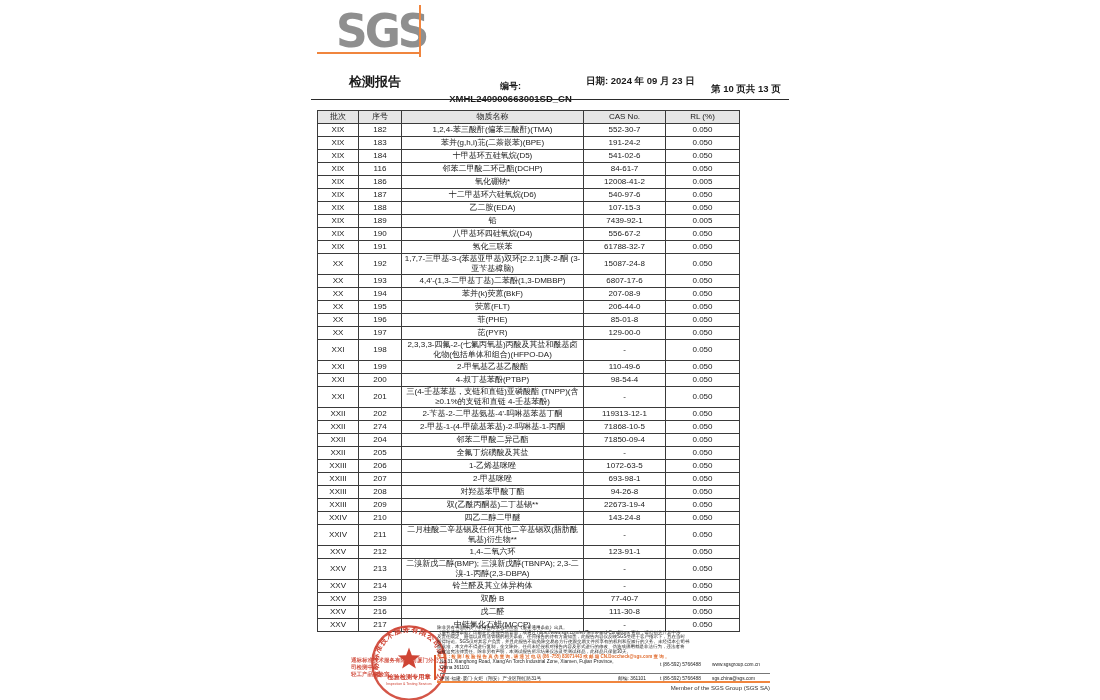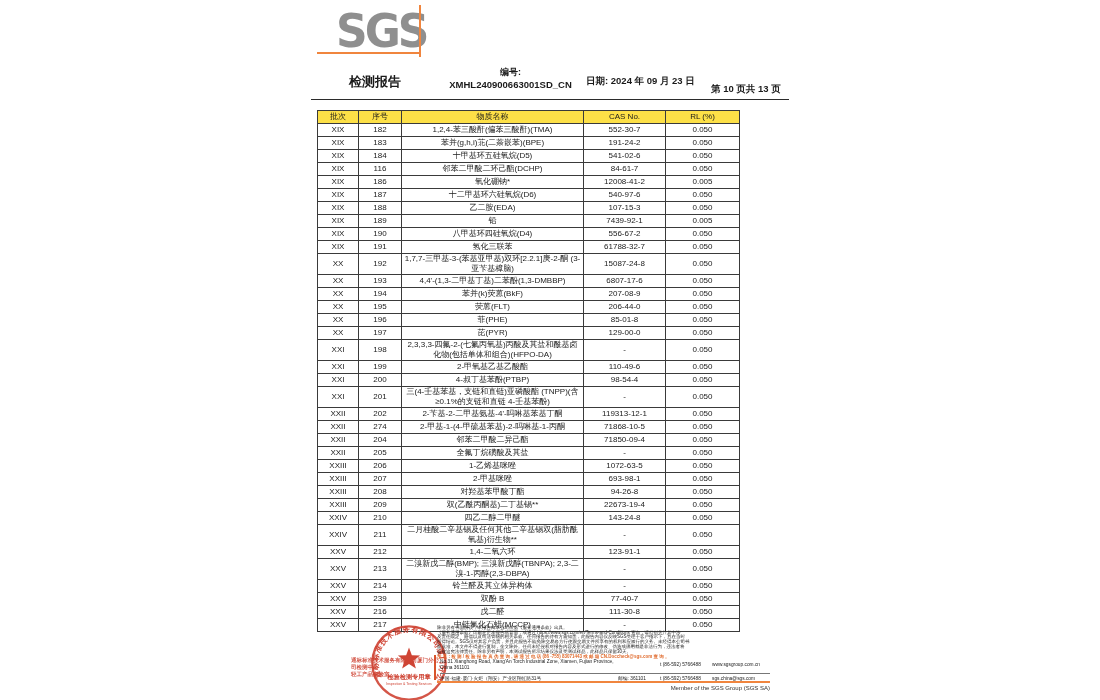--- a/index.html
+++ b/index.html
@@ -13,38 +13,38 @@
   .logo-text{
     position:absolute;left:336px;top:4px;
     font-family:"DejaVu Sans",sans-serif;
     font-size:44px;font-weight:800;letter-spacing:-3px;color:#8f8f8f;
     transform:scaleY(1.05);transform-origin:top left;
   }
   .logo-underline{position:absolute;left:317px;top:52px;width:102px;height:2px;background:#f0853e;}
   .logo-vline{position:absolute;left:419px;top:5px;width:2px;height:52px;background:#f0853e;}
 
   .report-title{position:absolute;left:349px;top:73px;font-size:13px;font-weight:bold;}
-  .report-no-block{position:absolute;left:428px;top:66px;width:165px;text-align:center;font-weight:bold;}
+  .report-no-block{position:absolute;left:428px;top:80px;width:165px;text-align:center;font-weight:bold;}
   .report-no-label{font-size:9px;}
   .report-no-value{font-size:9.5px;}
   .report-date{position:absolute;left:586px;top:75px;font-size:9.5px;font-weight:bold;}
   .page-info{position:absolute;left:711px;top:75px;font-size:9.5px;font-weight:bold;margin-top:8px;}
   .header-rule{position:absolute;left:311px;top:99px;width:478px;height:1px;background:#2b2b2b;}
 
   
   table.subst{
     position:absolute;left:317px;top:110px;width:422px;
     border-collapse:collapse;table-layout:fixed;
     font-size:8px;
   }
   table.subst th,table.subst td{
     border:1px solid #3a3a3a;text-align:center;vertical-align:middle;
     padding:0 2px;line-height:10px;height:12px;overflow:hidden;
   }
-  table.subst th{background:#fde047;font-weight:normal;height:12px;}
+  table.subst th{background:#e5e5e5;font-weight:normal;height:12px;}
   col.c-batch{width:41px;} col.c-no{width:43px;} col.c-name{width:182px;}
   col.c-cas{width:82px;} col.c-rl{width:74px;}
 
   
   .stamp-svg{position:absolute;left:370px;top:624px;}
   .disclaimer{position:absolute;left:437px;top:626px;width:332px;font-size:4.5px;line-height:4.7px;color:#222;}
   .disclaimer .notice{color:#e06a2c;font-weight:bold;margin-top:0.5px;}
   .stamp-overlay{position:absolute;left:351px;top:657px;width:92px;color:#cf4434;font-size:5.5px;line-height:7px;font-weight:bold;opacity:.9;z-index:3;}
   .addr-vline{position:absolute;left:434px;top:655px;width:2px;height:25px;background:#d9542b;}
   .addr-block{position:absolute;left:440px;top:657px;width:330px;font-size:4.8px;line-height:6px;color:#222;}

